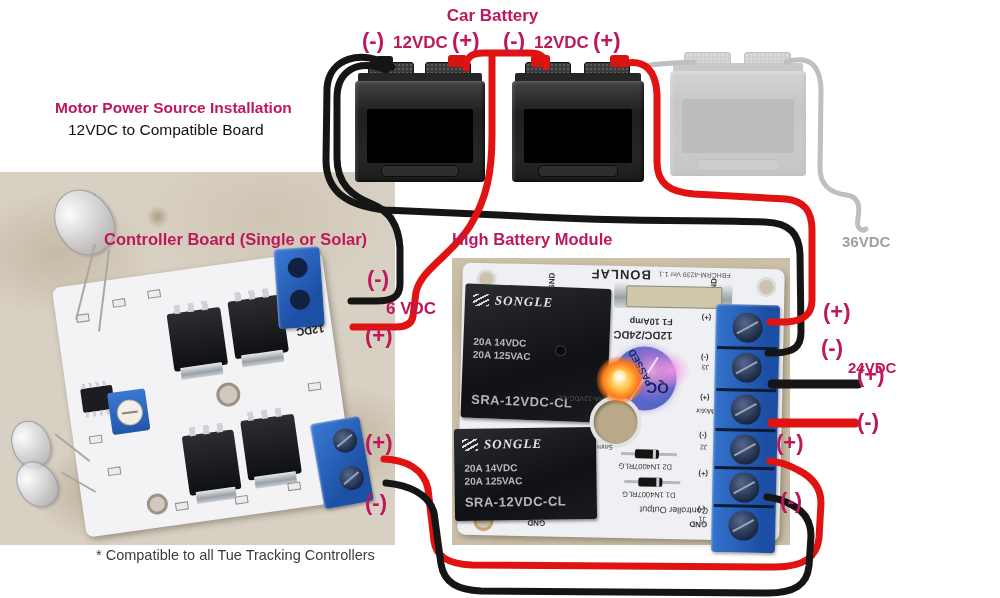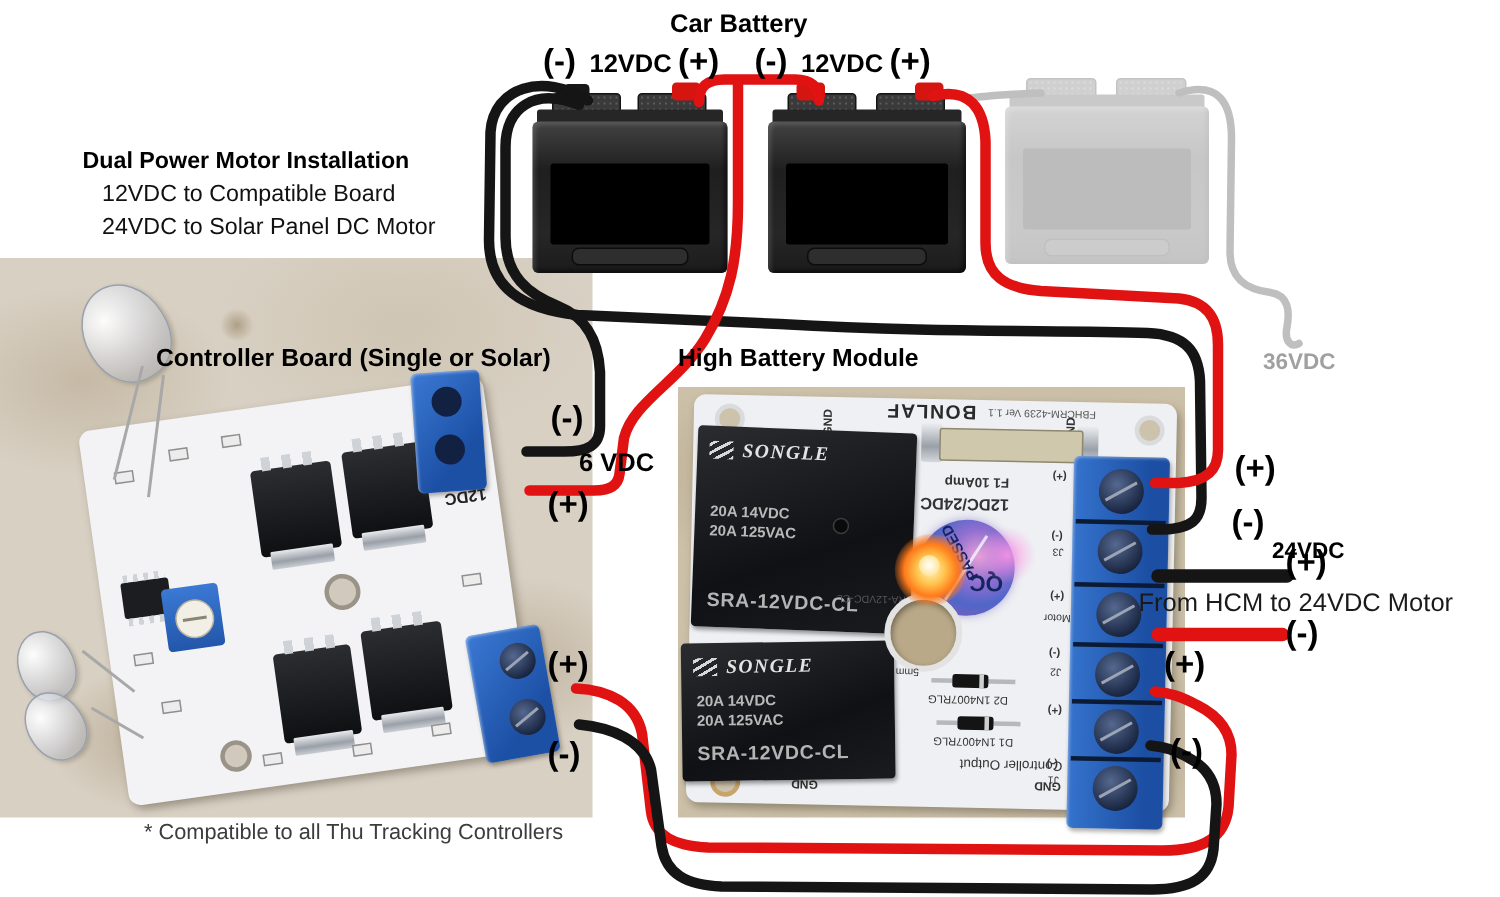--- a/index.html
+++ b/index.html
@@ -1,20 +1,20 @@
 <!DOCTYPE html>
 <html><head>
 <meta charset="utf-8">
 <style>
   html,body{margin:0;padding:0;background:#fff;}
   #canvas{position:relative;width:1000px;height:598px;background:#fff;overflow:hidden;
           font-family:"Liberation Sans",sans-serif;}
   .abs{position:absolute;}
   .lbl{position:absolute;font-family:"Liberation Sans",sans-serif;font-weight:700;
-       color:#000000;white-space:nowrap;line-height:1;z-index:40;}
+       color:#be185d;white-space:nowrap;line-height:1;z-index:40;}
   .sign{font-size:22px;}
   .silk{position:absolute;font-family:"Liberation Sans",sans-serif;color:#333;
         white-space:nowrap;line-height:1;}
   .r180{transform:rotate(180deg);}
   .rm90{transform:rotate(-90deg);transform-origin:left top;}
 
   
   .photo{position:absolute;z-index:5;}
   .marble1{background-color:#d8d0c3;background-image:
     radial-gradient(ellipse 140px 90px at 14% 22%, #c6baa6 0%, rgba(198,186,166,0) 70%),
@@ -312,41 +312,39 @@
   </svg>
 
   <div class="lbl" style="left:400px;top:7px;width:185px;text-align:center;font-size:17px;">Car Battery</div>
   <div class="lbl sign" style="left:362px;top:30px;">(-)</div>
   <div class="lbl" style="left:393px;top:34px;font-size:17px;">12VDC</div>
   <div class="lbl sign" style="left:452px;top:30px;">(+)</div>
   <div class="lbl sign" style="left:503px;top:30px;">(-)</div>
   <div class="lbl" style="left:534px;top:34px;font-size:17px;">12VDC</div>
   <div class="lbl sign" style="left:593px;top:30px;">(+)</div>
 
-  <div class="lbl" style="left:55px;top:100px;font-size:15.5px;">Dual Power Motor Installation</div>
+  <div class="lbl" style="left:55px;top:100px;font-size:15.5px;">Motor Power Source Installation</div>
   <div class="lbl" style="left:68px;top:122px;font-size:15.5px;font-weight:400;color:#111;">12VDC to Compatible Board</div>
-  <div class="lbl" style="left:68px;top:144px;font-size:15.5px;font-weight:400;color:#111;">24VDC to Solar Panel DC Motor</div>
 
   <div class="lbl" style="left:842px;top:234px;font-size:15px;color:#a0a0a0;">36VDC</div>
 
   <div class="lbl" style="left:104px;top:231px;font-size:16.5px;">Controller Board (Single or Solar)</div>
   <div class="lbl" style="left:452px;top:231px;font-size:16.5px;">High Battery Module</div>
 
   <div class="lbl sign" style="left:367px;top:268px;">(-)</div>
   <div class="lbl" style="left:386px;top:300px;font-size:17px;">6 VDC</div>
   <div class="lbl sign" style="left:365px;top:325px;">(+)</div>
 
   <div class="lbl sign" style="left:823px;top:301px;">(+)</div>
   <div class="lbl" style="left:848px;top:328px;font-size:15px;margin-top:32px;">24VDC</div>
   <div class="lbl sign" style="left:821px;top:337px;">(-)</div>
 
   <div class="lbl sign" style="left:857px;top:364px;">(+)</div>
-  <div class="lbl" style="left:759px;top:393px;font-size:17px;font-weight:400;color:#1a1a1a;">From HCM to 24VDC Motor</div>
   <div class="lbl sign" style="left:857px;top:411px;">(-)</div>
 
   <div class="lbl sign" style="left:776px;top:432px;">(+)</div>
   <div class="lbl sign" style="left:780px;top:490px;">(-)</div>
 
   <div class="lbl sign" style="left:365px;top:432px;">(+)</div>
   <div class="lbl sign" style="left:365px;top:492px;">(-)</div>
 
-  <div class="lbl" style="left:96px;top:548px;font-size:14.5px;font-weight:400;color:#3c3c3c;">* Compatible to all Thu Tracking Controllers</div>
+  <div class="lbl" style="left:96px;top:548px;font-size:14.5px;font-weight:400;color:#3c3c3c;">* Compatible to all Tue Tracking Controllers</div>
 </div>
 
 </body></html>

